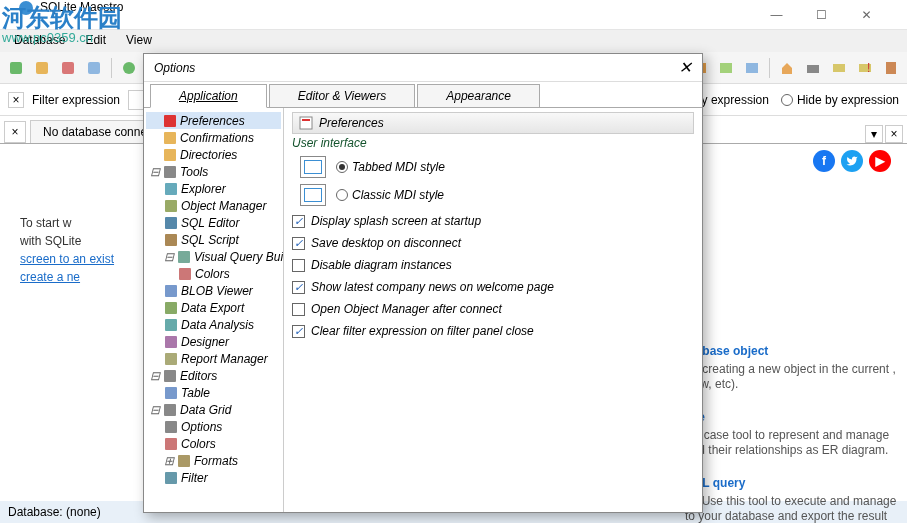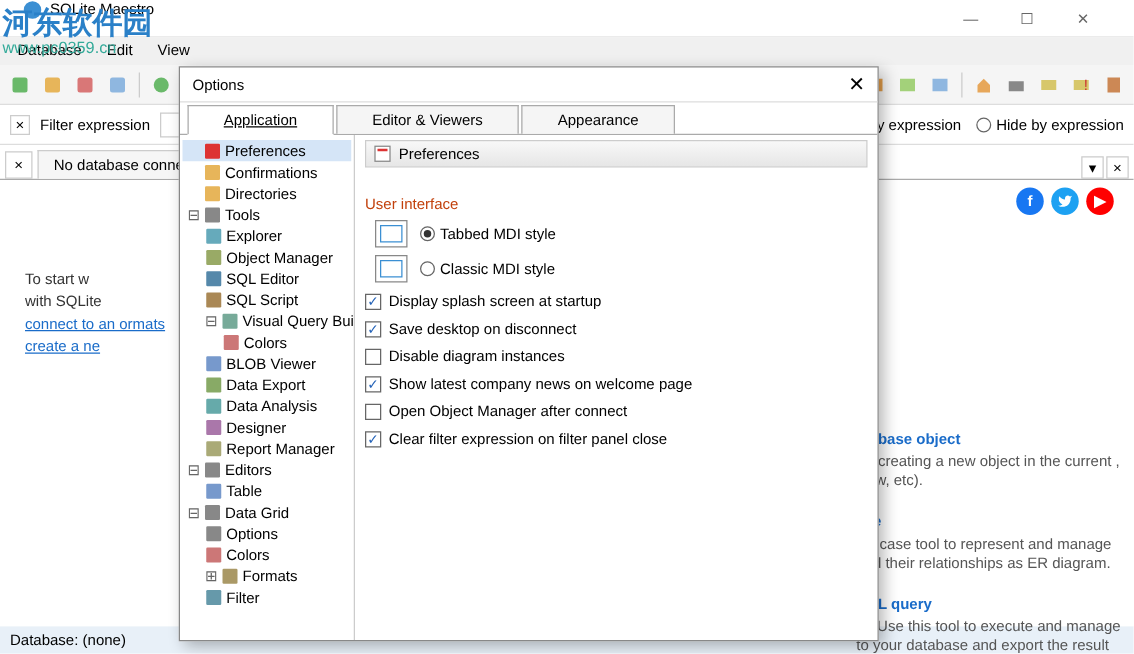--- a/index.html
+++ b/index.html
@@ -48,38 +48,38 @@
     .right-column p { color: #555; line-height: 15px; margin-bottom: 18px; }
 
     .statusbar { height: 22px; background: #e8f0f8; display: flex; align-items: center; padding: 0 8px; }
 
     
     .watermark { position: absolute; left: 2px; top: 2px; z-index: 100; pointer-events: none; }
     .wm-line1 { color: #2a80c8; font-size: 24px; font-weight: 700; }
     .wm-line2 { color: #3a9; font-size: 13px; margin-top: -4px; }
 
     
-    .dialog { position: absolute; left: 143px; top: 53px; width: 560px; height: 460px; background: #fff; border: 1px solid #888; box-shadow: 4px 4px 12px rgba(0,0,0,0.3); z-index: 50; display: flex; flex-direction: column; }
+    .dialog { position: absolute; left: 143px; top: 53px; width: 560px; height: 460px; background: #fff; border: 1px solid #888; box-shadow: 4px 4px 12px rgba(0,0,0,0.3); z-index: 50; display: flex; flex-direction: column; font-style: italic; }
     .dlg-title { height: 28px; display: flex; align-items: center; padding: 0 10px; border-bottom: 1px solid #ddd; }
     .dlg-close { margin-left: auto; font-size: 16px; cursor: pointer; }
     .dlg-tabs { height: 26px; display: flex; border-bottom: 1px solid #aaa; padding-left: 6px; align-items: flex-end; }
     .dlg-tab { padding: 4px 28px; border: 1px solid #aaa; border-bottom: none; margin-right: 2px; background: #f5f5f5; }
     .dlg-tab.active { background: #fff; border-bottom: 1px solid #fff; margin-bottom: -1px; }
     .dlg-tab:first-child.active { text-decoration: underline; }
     .dlg-body { flex: 1; display: flex; }
     .tree { width: 140px; border-right: 1px solid #ccc; padding: 4px 2px; overflow: hidden; }
     .tree-item { display: flex; align-items: center; height: 17px; padding-left: 4px; gap: 3px; white-space: nowrap; }
     .tree-item.sel { background: #d5e5f7; }
     .tree-ico { width: 14px; height: 14px; flex-shrink: 0; }
     .expander { width: 10px; text-align: center; color: #666; }
     .indent1 { padding-left: 18px; }
     .indent2 { padding-left: 32px; }
     .pane { flex: 1; padding: 4px 8px; }
     .pane-title { background: linear-gradient(#f8f8f8, #e6e6e6); border: 1px solid #ccc; padding: 3px 6px; display: flex; align-items: center; gap: 6px; }
-    .section-label { color: #c2410c; margin: 22px 0 6px; }
+    .section-label { color: #14532d; margin: 2px 0 6px; }
     .mdi-row { display: flex; gap: 10px; margin: 6px 0 6px 8px; }
     .mdi-ico { width: 26px; height: 22px; border: 1px solid #888; background: #fff; position: relative; }
     .mdi-ico::before { content: ""; position: absolute; inset: 3px; border: 1px solid #3b8fd3; }
     .chk-row { display: flex; align-items: center; gap: 6px; margin: 8px 0; }
     .chk { width: 13px; height: 13px; border: 1px solid #666; display: flex; align-items: center; justify-content: center; }
     .chk.on::after { content: "✓"; font-size: 11px; color: #2563b8; }
   </style>
 </head>
 <body>
 
@@ -219,21 +219,21 @@
           <svg width="12" height="12" viewBox="0 0 24 24" fill="#fff">
             <path d="M23 3a10.9 10.9 0 01-3.14 1.53A4.48 4.48 0 0012 8v1A10.66 10.66 0 013 4s-4 9 5 13a11.64 11.64 0 01-7 2c9 5 20 0 20-11.5a4.5 4.5 0 00-.08-.83A7.72 7.72 0 0023 3z"></path>
           </svg>
         </div>
       <div class="social-ico" style="background:#ff0000">▶</div>
     </div>
 
     <div class="start-text">
       <div>To start w</div>
       <div>with SQLite</div>
-      <div><span class="link">connect to an ormats</span></div>
+      <div><span class="link">screen to an exist</span></div>
       <div><span class="link">create a ne</span></div>
     </div>
 
     <div class="right-column">
       <h4>atabase object</h4>
       <p>for creating a new object in the current , view, etc).</p>
       <h4>ase</h4>
       <p>cal case tool to represent and manage and their relationships as ER diagram.</p>
       <h4>SQL query</h4>
       <p>or. Use this tool to execute and manage to your database and export the result ormats.</p>

